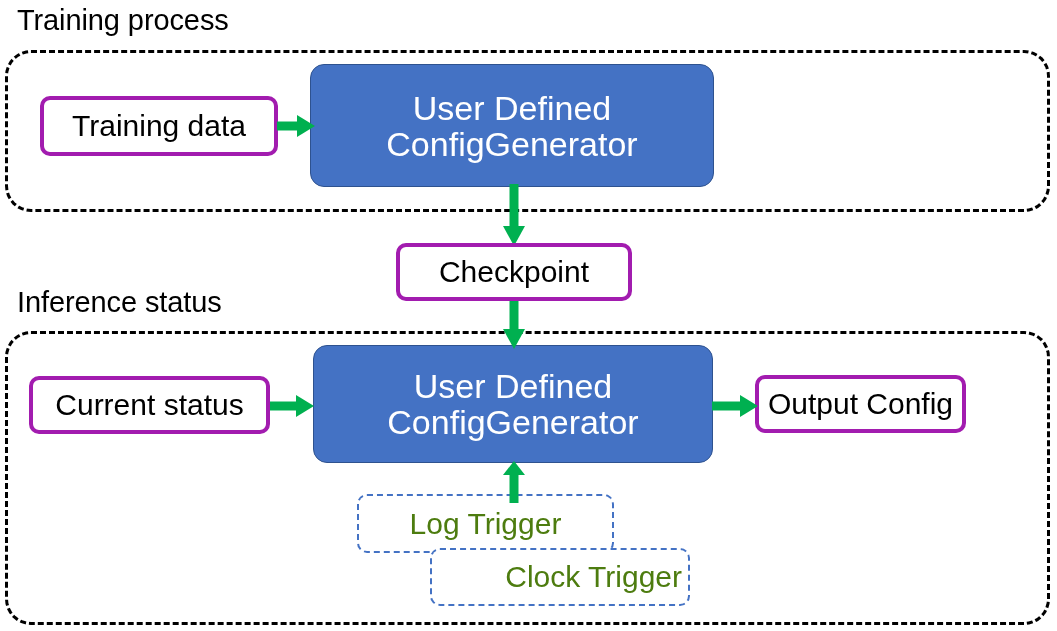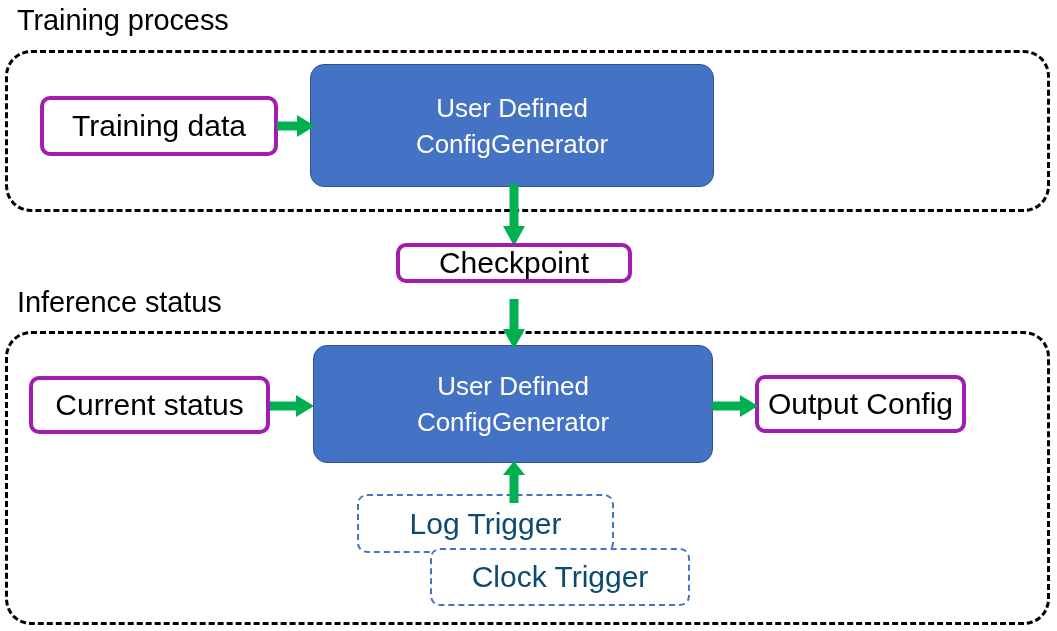--- a/index.html
+++ b/index.html
@@ -44,29 +44,29 @@
     border-radius: 10px;
     color: #000000;
     font-size: 30px;
     line-height: 34px;
   }
   .node-primary {
     background: #4472C4;
     border: 1px solid #2E528F;
     border-radius: 14px;
     color: #ffffff;
-    font-size: 26px;
+    font-size: 34px;
     line-height: 36px;
     text-align: center;
   }
   .node-dashed {
     background: #ffffff;
     border: 2px dashed #4472C4;
     border-radius: 10px;
-    color: #0c4a6e;
+    color: #4d7c0f;
     font-size: 30px;
     line-height: 34px;
   }
   .node-label {
     display: block;
     padding: 0 6px;
   }
   .arrow-svg {
     position: absolute;
     overflow: visible;
@@ -99,21 +99,21 @@
       <span style="display:block">User Defined</span>
       <span style="display:block">ConfigGenerator</span>
     </span>
   </div>
 
   <svg class="arrow-svg z3" style="left:496px; top:184px;" width="36" height="64" viewBox="0 0 36 64">
     <line x1="18" y1="0" x2="18" y2="46" stroke="#00B050" stroke-width="9"></line>
     <polygon points="7,42 18,62 29,42" fill="#00B050"></polygon>
   </svg>
 
-  <div class="node node-plain z4" style="left:396px; top:243px; width:236px; height:40px;">
+  <div class="node node-plain z4" style="left:396px; top:243px; width:236px; height:58px;">
     <span class="node-label">Checkpoint</span>
   </div>
 
   <svg class="arrow-svg z3" style="left:496px; top:299px;" width="36" height="52" viewBox="0 0 36 52">
     <line x1="18" y1="0" x2="18" y2="34" stroke="#00B050" stroke-width="9"></line>
     <polygon points="7,30 18,50 29,30" fill="#00B050"></polygon>
   </svg>
 
   <div class="section-title z3" style="left:17px; top:285px;">Inference status</div>
 
@@ -146,17 +146,17 @@
 
   <svg class="arrow-svg z3" style="left:496px; top:461px;" width="36" height="44" viewBox="0 0 36 44">
     <line x1="18" y1="42" x2="18" y2="12" stroke="#00B050" stroke-width="9"></line>
     <polygon points="7,14 18,0 29,14" fill="#00B050"></polygon>
   </svg>
 
   <div class="node node-dashed z2" style="left:357px; top:494px; width:257px; height:59px;">
     <span class="node-label">Log Trigger</span>
   </div>
 
-  <div class="node node-dashed z3" style="left:430px; top:548px; width:260px; height:58px;">
+  <div class="node node-dashed z3" style="left:430px; top:548px; width:260px; height:58px;justify-content:flex-end;">
     <span class="node-label">Clock Trigger</span>
   </div>
 
 </div>
 
 </body></html>

